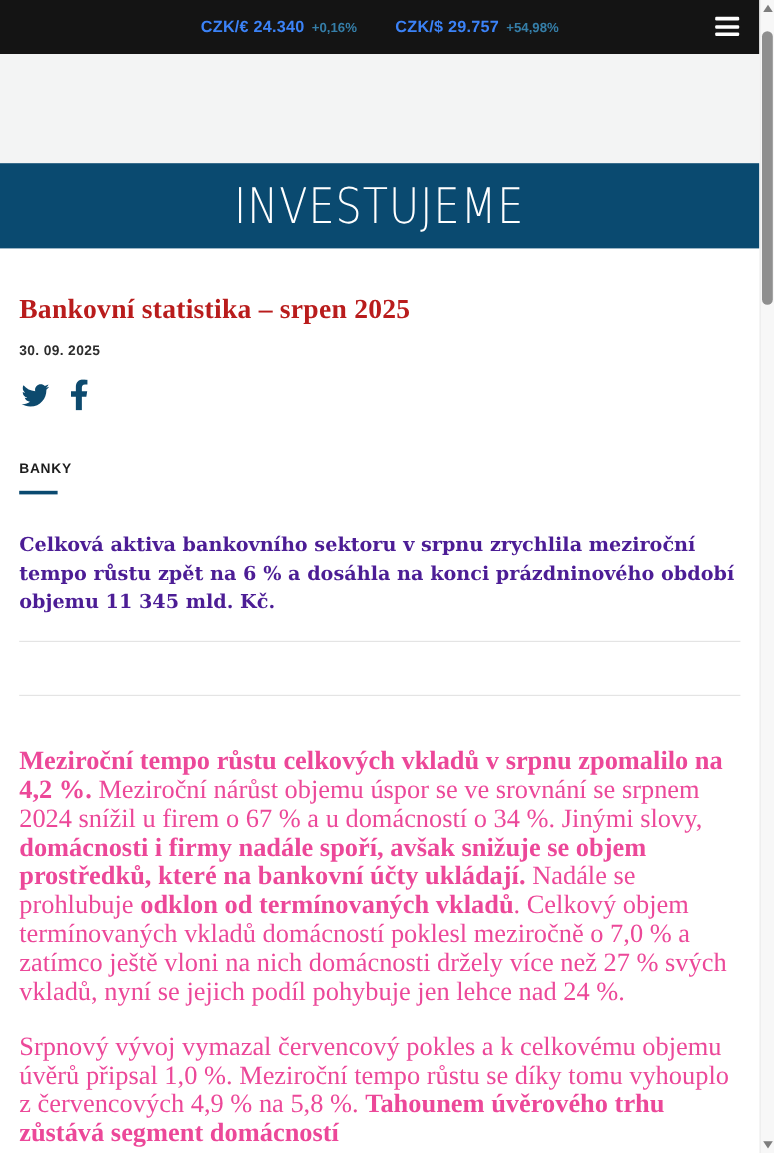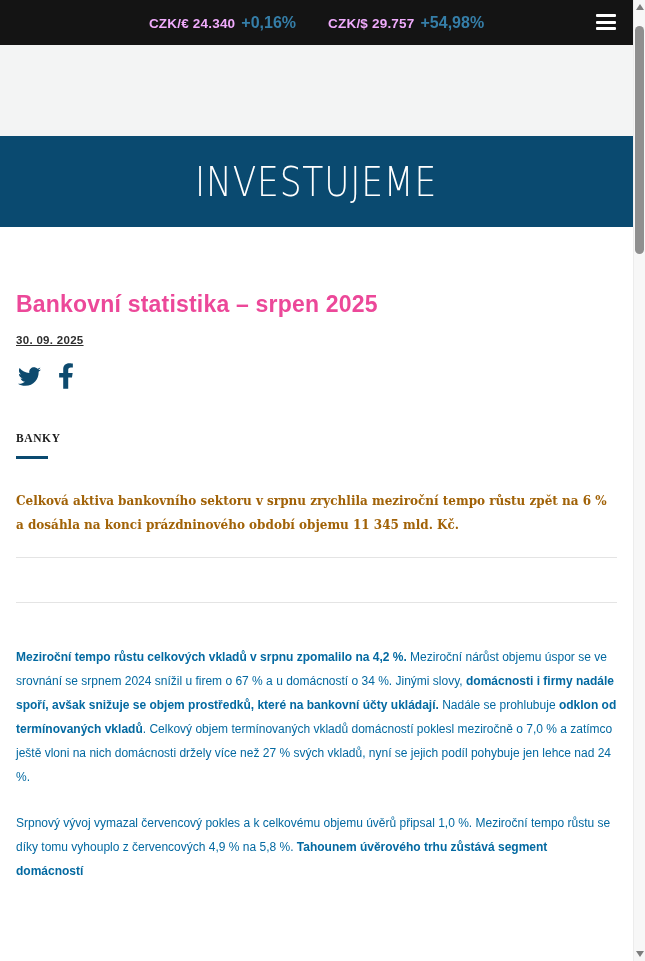--- a/index.html
+++ b/index.html
@@ -14,74 +14,75 @@
   .page { width:633px; height:100%; overflow:hidden; }
 
   
   .topbar {
     height:45px; background:#141414;
     display:flex; align-items:center; justify-content:center;
     position:relative;
   }
   .ticker { display:flex; gap:32px; align-items:center; }
   .ticker-item { display:flex; gap:6px; align-items:baseline; }
-  .ticker-pair { color:#f0abfc; font-weight:700; font-size:13.5px; letter-spacing:.2px; }
-  .ticker-change { font-weight:700; font-size:16px; }
+  .ticker-pair { color:#3b82f6; font-weight:700; font-size:13.5px; letter-spacing:.2px; }
+  .ticker-change { font-weight:700; font-size:11px; }
   .menu-btn {
     position:absolute; right:16px; top:12px; width:22px; height:20px;
     display:flex; flex-direction:column; justify-content:space-between; padding:2px 1px;
     cursor:pointer; background:none; border:none;
   }
   .menu-btn span { display:block; height:3px; background:#ffffff; border-radius:1px; }
 
   
   .ad-gap { height:91px; background:#f3f4f4; }
 
   
   .site-header {
-    height:91px; display:flex; align-items:center; justify-content:center;
+    height:71px; display:flex; align-items:center; justify-content:center;
   }
   .logo {
     color:#ffffff; font-family:"DejaVu Sans", sans-serif;
     font-weight:200; font-size:41px; letter-spacing:1px;
     display:inline-block; transform:scaleX(.84); transform-origin:center;
     white-space:nowrap;
   }
 
   
   .article { padding:0 16px; }
   .article-title {
-    margin-top:64px; font-size:23px; font-weight:700; color:#ec4899;
+    margin-top:38px; font-size:23px; font-weight:700; color:#b91c1c;
     letter-spacing:.2px;
+    font-family:Liberation Serif, serif;
   }
-  .article-date { margin-top:16px; font-size:11.5px; font-weight:600; color:#2e2e2e; letter-spacing:.3px;text-decoration:underline; }
+  .article-date { margin-top:16px; font-size:11.5px; font-weight:600; color:#2e2e2e; letter-spacing:.3px; }
   .social-row { margin-top:17px; display:flex; gap:15px; align-items:center; }
   .social-btn { background:none; border:none; cursor:pointer; padding:0; display:flex; align-items:center; }
   .social-btn svg { display:block; }
 
   .category { margin-top:39px; }
   .category-label {
     font-size:11.5px; font-weight:700; letter-spacing:.6px; color:#1d1d1d;
-    text-decoration:none; display:inline-block; cursor:pointer;font-family:Liberation Serif, serif;
+    text-decoration:none; display:inline-block; cursor:pointer;
   }
   .category-underline { width:32px; height:3px; margin-top:10px; }
 
   .lead {
     margin-top:30px; font-family:"DejaVu Serif", serif; font-weight:700;
-    font-size:12px; line-height:24px; color:#a16207;
+    font-size:16px; line-height:24px; color:#4c1d95;
   }
 
   .divider { border:none; border-top:1px solid #e4e4e4; margin:0; }
   .divider-1 { margin-top:20px; }
   .embed-gap { height:44px; }
 
   .article-body { margin-top:42px; }
   .body-par {
-    font-family:Liberation Sans, sans-serif; font-size:12px; line-height:24px;
-    color:#0369a1; margin-bottom:22px;
+    font-family:Liberation Serif, serif; font-size:22px; line-height:24px;
+    color:#ec4899; margin-bottom:22px;
   }
   .body-par b { font-weight:700; }
 
   
   .scrollbar {
     position:absolute; top:0; right:0; width:12px; height:100%;
     background:#f7f7f7; border-left:1px solid #ececec;
   }
   .scroll-arrow { position:absolute; left:0; width:12px; height:14px; cursor:pointer; }
   .scroll-arrow.up { top:0; }

